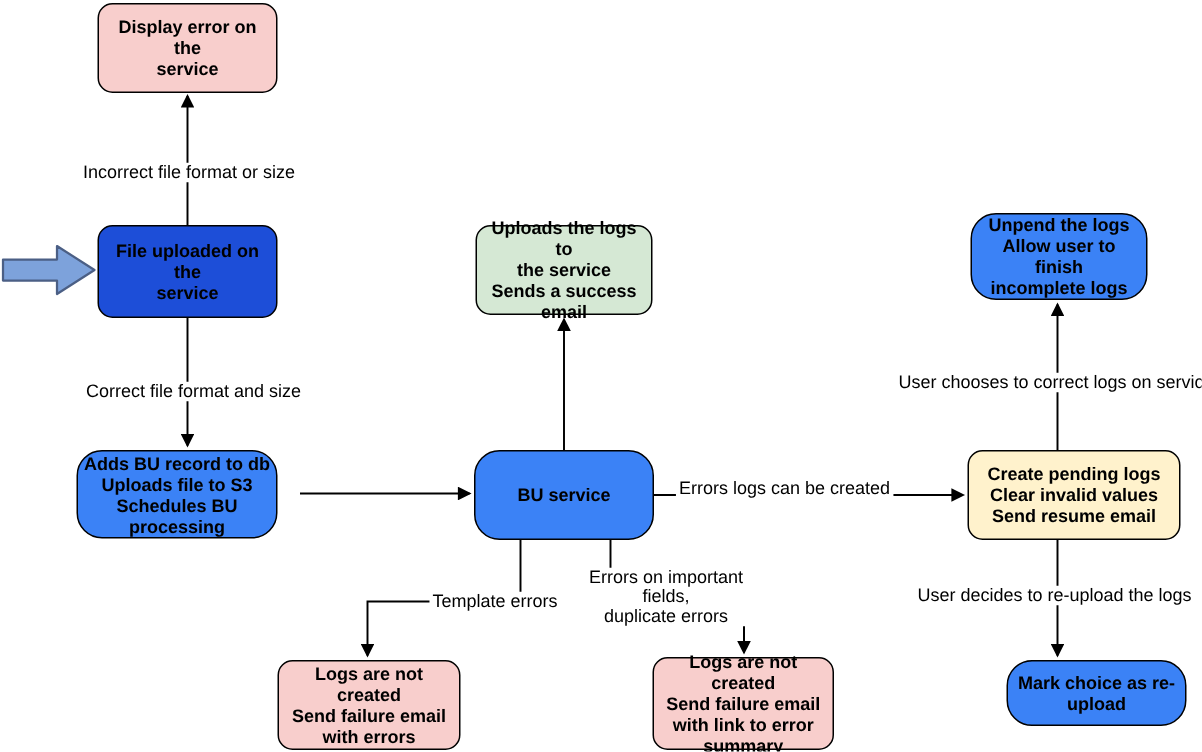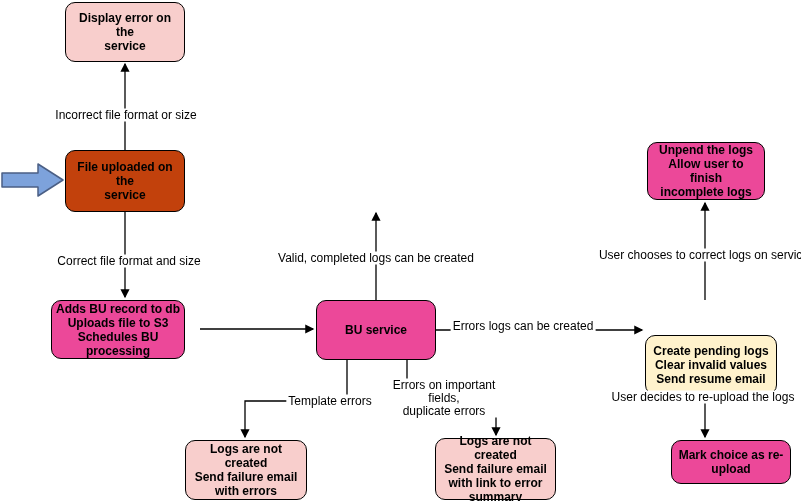--- a/index.html
+++ b/index.html
@@ -22,24 +22,24 @@
     border:1.3px solid #000000;
     border-radius:10px;
     display:flex;align-items:center;justify-content:center;
     text-align:center;
     font-size:12px;line-height:14px;color:#000000;
     padding:2px 3px;
     font-weight:bold;
   }
   .node .txt{white-space:pre-line;}
   .fill-pink{background:#f8cecc;}
-  .fill-blue{background:#c2410c;}
+  .fill-blue{background:#1d4ed8;}
   .fill-green{background:#d5e8d4;}
   .fill-yellow{background:#fff2cc;}
-  .fill-white{background:#ec4899;}
+  .fill-white{background:#3b82f6;border-radius:17px;}
   .edge-label{
     position:absolute;
     transform:translate(-50%,-50%);
     background:#ffffff;
     font-size:12px;line-height:13px;color:#000000;
     text-align:center;
     white-space:pre-line;
     padding:0 2px;
   }
   .nowrap{white-space:nowrap;}
@@ -86,28 +86,34 @@
   <div class="node fill-white" style="left:51px;top:300px;width:134px;height:59px;">
     <span class="txt">Adds BU record to db
 Uploads file to S3
 Schedules BU processing</span>
   </div>
 
   <div class="node fill-white" style="left:316px;top:300px;width:120px;height:60px;">
     <span class="txt">BU service</span>
   </div>
 
+  <div class="node fill-green" style="left:317px;top:150px;width:118px;height:60px;">
+    <span class="txt">Uploads the logs to
+the service
+Sends a success
+email</span>
+  </div>
 
   <div class="node fill-white" style="left:647px;top:142px;width:118px;height:58px;">
     <span class="txt">Unpend the logs
 Allow user to finish
 incomplete logs</span>
   </div>
 
-  <div class="node fill-yellow" style="left:645px;top:300px;width:132px;height:60px;margin-top:35px;">
+  <div class="node fill-yellow" style="left:645px;top:300px;width:142px;height:60px;">
     <span class="txt">Create pending logs
 Clear invalid values
 Send resume email</span>
   </div>
 
   <div class="node fill-white" style="left:671px;top:440px;width:120px;height:44px;">
     <span class="txt">Mark choice as re-
 upload</span>
   </div>
 
@@ -121,21 +127,20 @@
     <span class="txt">Logs are not created
 Send failure email
 with link to error
 summary</span>
   </div>
 
   <div class="edge-label nowrap" style="left:126px;top:115px;">Incorrect file format or size</div>
 
   <div class="edge-label nowrap" style="left:129px;top:261px;">Correct file format and size</div>
 
-  <div class="edge-label nowrap" style="left:376px;top:258px;">Valid, completed logs can be created</div>
 
   <div class="edge-label nowrap" style="left:523px;top:326px;">Errors logs can be created</div>
 
   <div class="edge-label nowrap" style="left:330px;top:401px;">Template errors</div>
 
   <div class="edge-label" style="left:444px;top:398px;width:115px;">Errors on important fields,
 duplicate errors</div>
 
   <div class="edge-label nowrap" style="left:704px;top:255px;">User chooses to correct logs on service</div>
 

